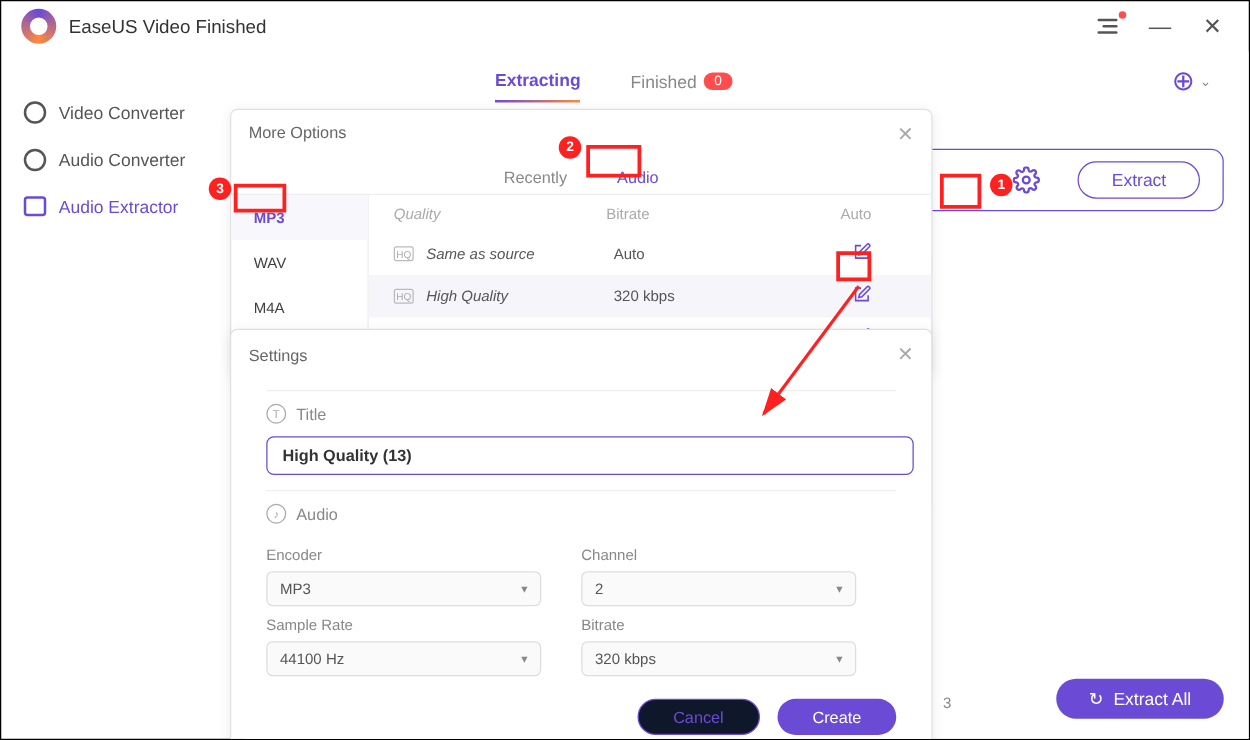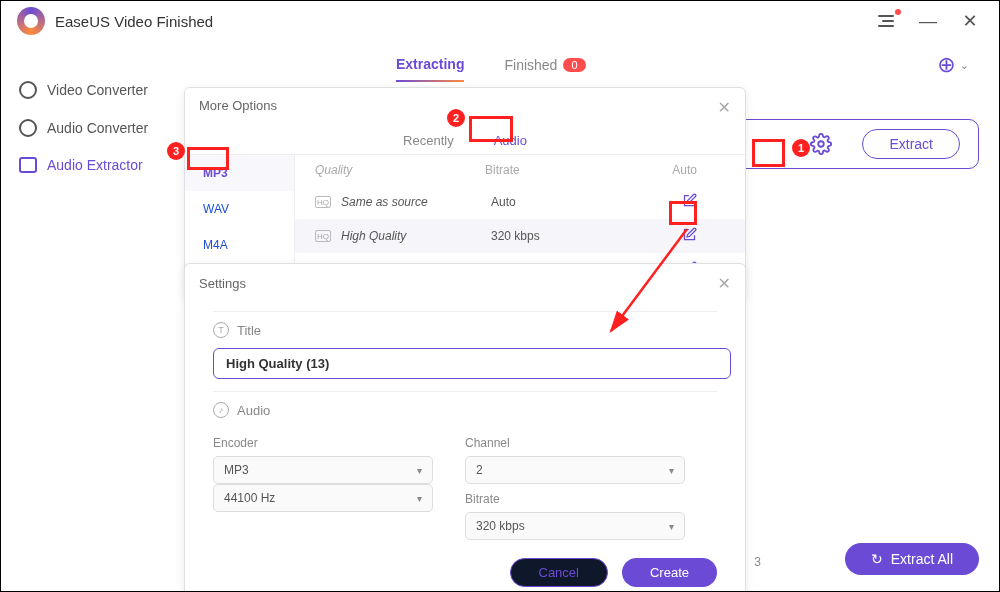--- a/index.html
+++ b/index.html
@@ -31,21 +31,21 @@
 .extract-btn { border: 1px solid #6b4bd6; color: #6b4bd6; background: #fff; padding: 6px 26px; border-radius: 20px; font-size: 14px; cursor: pointer; }
 .extract-all { position: absolute; right: 20px; bottom: 18px; background: #6b4bd6; color: #fff; padding: 8px 26px; border-radius: 20px; font-size: 14px; cursor: pointer; display: flex; align-items: center; gap: 8px; }
 .modal1 { position: absolute; left: 183px; top: 86px; width: 562px; background: #fff; border: 1px solid #e0e0e0; border-radius: 6px; box-shadow: 0 2px 10px rgba(0,0,0,0.08); z-index: 10; }
 .modal1-header { padding: 10px 14px; color: #666; font-size: 13px; display: flex; align-items: flex-start; }
 .modal1-close { margin-left: auto; color: #aaa; cursor: pointer; font-size: 16px; }
 .modal1-tabs { display: flex; justify-content: center; gap: 12px; border-bottom: 1px solid #eee; }
 .modal1-tab { padding: 6px 14px; color: #888; font-size: 13px; cursor: pointer; text-align: center; }
 .modal1-tab.active { color: #6b4bd6; }
 .modal1-body { display: flex; }
 .fmt-list { width: 110px; border-right: 1px solid #eee; }
-.fmt-item { padding: 11px 18px; font-size: 12px; color: #1d4ed8; cursor: pointer; }
+.fmt-item { padding: 11px 18px; font-size: 12px; color: #404040; cursor: pointer; }
 .fmt-item.active { color: #6b4bd6; font-weight: 600; background: #f8f8fc; }
 .quality-panel { flex: 1; }
 .quality-header { display: flex; padding: 8px 20px; font-size: 12px; color: #aaa; }
 .qcol1 { width: 170px; font-style: italic; }
 .qcol2 { width: 160px; }
 .qcol3 { flex: 1; text-align: right; padding-right: 28px; }
 .quality-row { display: flex; align-items: center; padding: 8px 20px; font-size: 12px; color: #555; cursor: pointer; }
 .quality-row.selected { background: #f5f5fa; }
 .quality-row .hq-icon { width: 16px; height: 12px; border: 1px solid #bbb; border-radius: 2px; margin-right: 10px; font-size: 8px; display: flex; align-items: center; justify-content: center; color: #aaa; }
 .edit-icon { color: #6b4bd6; cursor: pointer; }
@@ -212,20 +212,21 @@
         <span class="section-icon">♪</span>
         <span>Audio</span>
       </div>
     <div class="form-grid">
       <div class="form-col">
         <div class="field-label">Encoder</div>
         <div class="select">
             <span>MP3</span>
             <span class="chev">▾</span>
           </div>
+        <div class="field-label">Sample Rate</div>
         <div class="select">
             <span>44100 Hz</span>
             <span class="chev">▾</span>
           </div>
       </div>
       <div class="form-col">
         <div class="field-label">Channel</div>
         <div class="select">
             <span>2</span>
             <span class="chev">▾</span>

